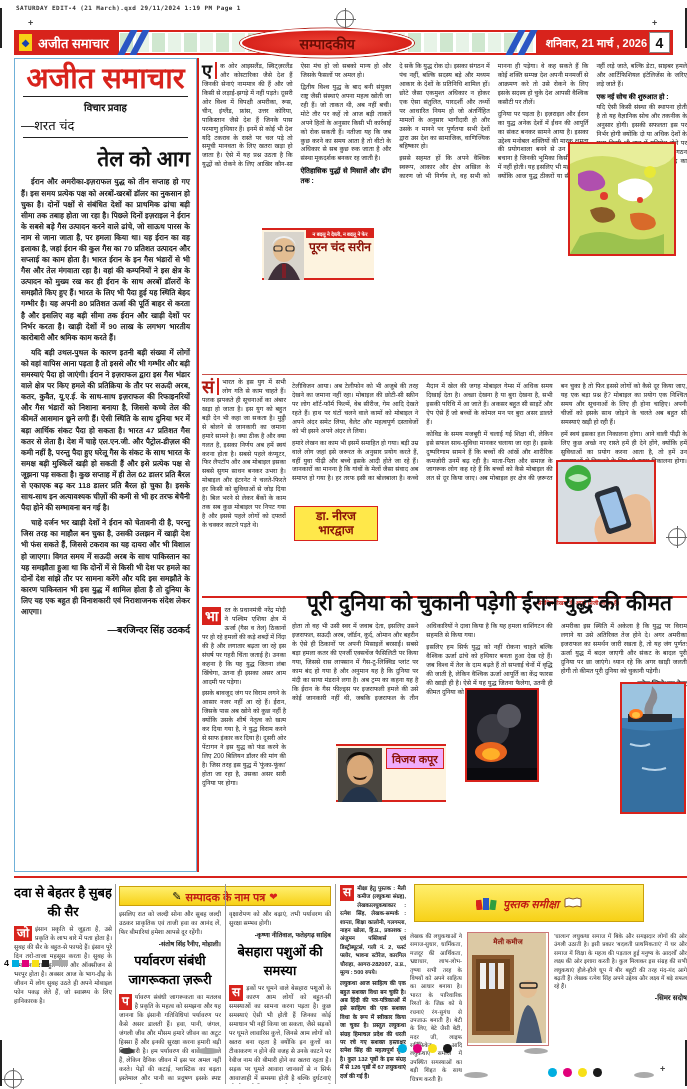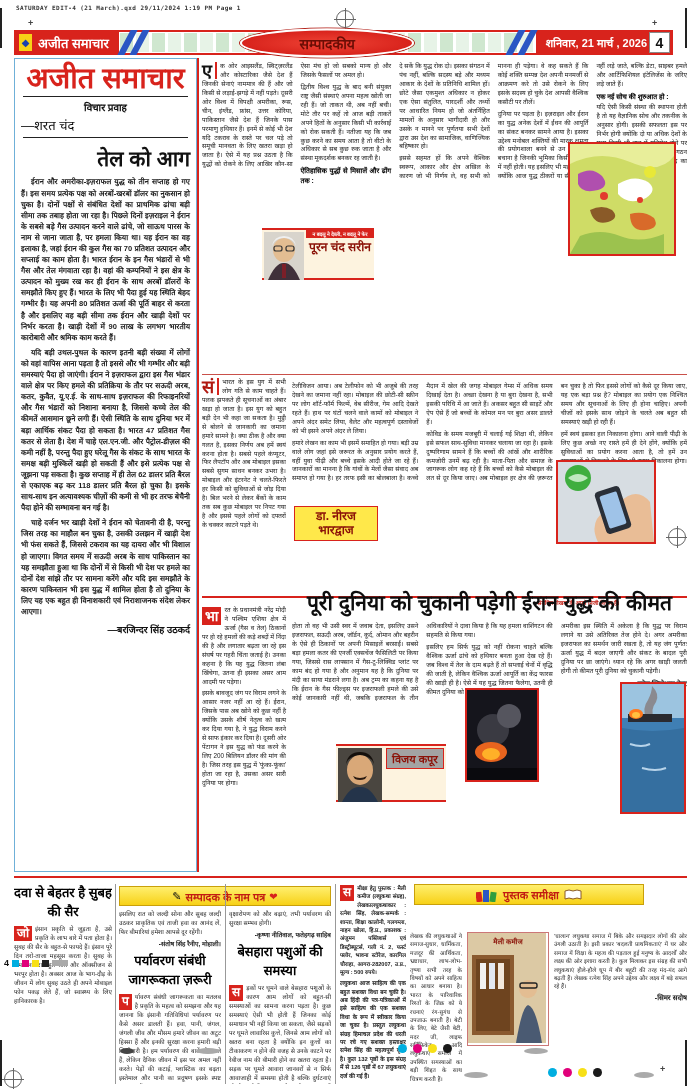--- a/index.html
+++ b/index.html
@@ -216,21 +216,21 @@
 
   <div class="abs authorbox" style="left:336px;top:744px;width:110px;height:58px;">
     <svg width="44" height="54" viewBox="0 0 44 54" style="flex:none;margin:2px;">
       <rect width="44" height="54" fill="#4a4640"></rect>
       <ellipse cx="22" cy="22" rx="13" ry="15" fill="#d9a878"></ellipse>
       <path d="M8 16 Q10 4 22 4 Q34 4 36 16 L34 12 Q28 7 22 7 Q16 7 10 12 Z" fill="#15100c"></path>
       <path d="M15 28 q7 4 14 0 l-2 3 q-5 2 -10 0 z" fill="#2a1a10"></path>
       <path d="M4 54 Q12 38 22 39 Q32 38 40 54 Z" fill="#24344a"></path>
     </svg>
     <div style="flex:1;display:flex;flex-direction:column;justify-content:flex-end;">
-      <div class="a-name" style="font-size:11px;border:1px solid #d8231c;background:#a3a3a3;padding:2px 0;margin:2px;">विजय कपूर</div>
+      <div class="a-name" style="font-size:11px;border:1px solid #d8231c;background:#f0abfc;padding:2px 0;margin:2px;">विजय कपूर</div>
     </div>
   </div>
 
   <div class="abs imgbox" style="left:465px;top:688px;width:74px;height:94px;">
     <svg width="70" height="90" viewBox="0 0 70 90">
       <rect width="70" height="90" fill="#15151c"></rect>
       <circle cx="26" cy="40" r="16" fill="#3a3a42"></circle>
       <circle cx="42" cy="26" r="12" fill="#55555e"></circle>
       <ellipse cx="24" cy="62" rx="16" ry="10" fill="#e8641e"></ellipse>
       <ellipse cx="24" cy="64" rx="9" ry="6" fill="#ffb028"></ellipse>
@@ -284,21 +284,21 @@
     <div class="lt-sig">-चरनजीत सिंह, फतेहगढ़ साहिब</div>
   </div>
   <div class="abs colrule" style="left:335px;top:884px;height:200px;"></div>
 
   <div class="abs bookinfo" style="left:340px;top:884px;width:66px;height:200px;overflow:hidden;">
     <span class="dc-red">स</span>
     <span>मीक्षा हेतु पुस्तक : मैली कमीज (लघुकथा संग्रह), लेखक/लघुकथाकार : रत्नेश सिंह, लेखक-सम्पर्क : शान्ता, शिक्षा कालोनी, गलगम्ला, नाहन खोला, हि.प्र., प्रकाशक : अंजुमन पब्लिशर्स एवं डिस्ट्रीब्यूटर्स, गली नं. 2, फर्स्ट फ्लोर, भावना स्टोरेज, कारगिल चौराहा, आगरा-282007, उ.प्र., मूल्य : 500 रुपये।</span>
     <p class="rv-text" style="margin:3px 0 0;">लघुकथा आज साहित्य की एक बहुत सशक्त विधा बन चुकी है। अब हिंदी की पत्र-पत्रिकाओं में इसे साहित्य की एक सशक्त विधा के रूप में स्वीकार किया जा चुका है। प्रस्तुत लघुकथा संग्रह हिमाचल प्रदेश की धरती पर रचे गए सशक्त हस्ताक्षर रत्नेश सिंह की महत्वपूर्ण कृति है। कुल 132 पृष्ठों के इस संग्रह में से 126 पृष्ठों में 67 लघुकथाएं दर्ज की गई हैं।</p>
   </div>
 
-  <div class="abs banner" style="left:414px;top:884px;width:230px;height:21px;">
+  <div class="abs banner" style="left:414px;top:884px;width:230px;height:38px;font-style:italic;">
     <svg width="22" height="14" viewBox="0 0 22 14" style="margin-right:5px;">
       <rect x="0" y="4" width="6" height="10" fill="#d8231c" transform="rotate(-8 3 9)"></rect>
       <rect x="7" y="2" width="6" height="12" fill="#2a56c4"></rect>
       <rect x="14" y="4" width="6" height="10" fill="#2f9e3f" transform="rotate(8 17 9)"></rect>
     </svg>
     <span class="btxt">पुस्तक समीक्षा</span>
     <svg width="18" height="12" viewBox="0 0 18 12" style="margin-left:5px;">
       <path d="M1 2 Q5 0 9 2 Q13 0 17 2 V10 Q13 8 9 10 Q5 8 1 10 Z" fill="#fff" stroke="#8a5a28" stroke-width="1"></path>
     </svg>
   </div>

